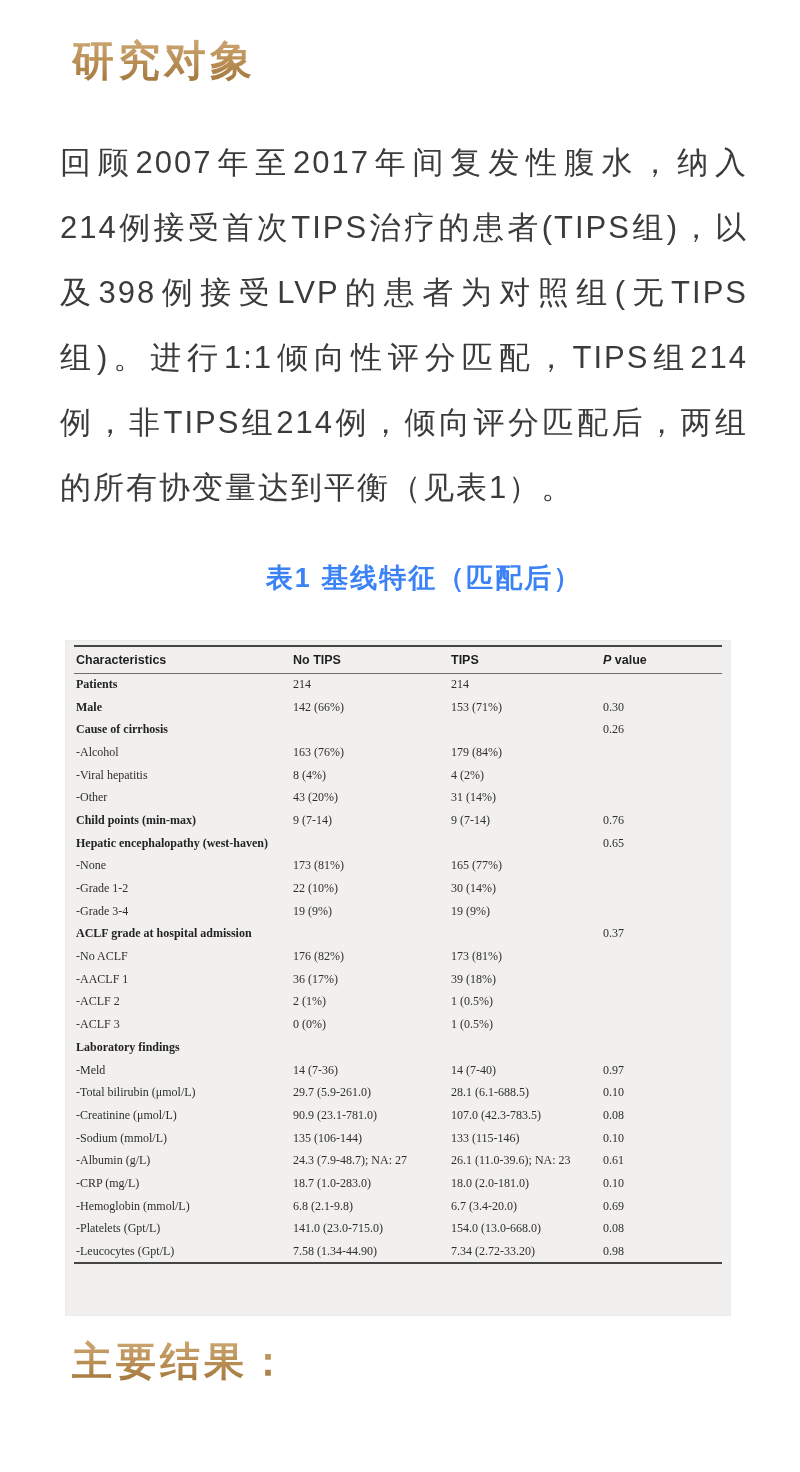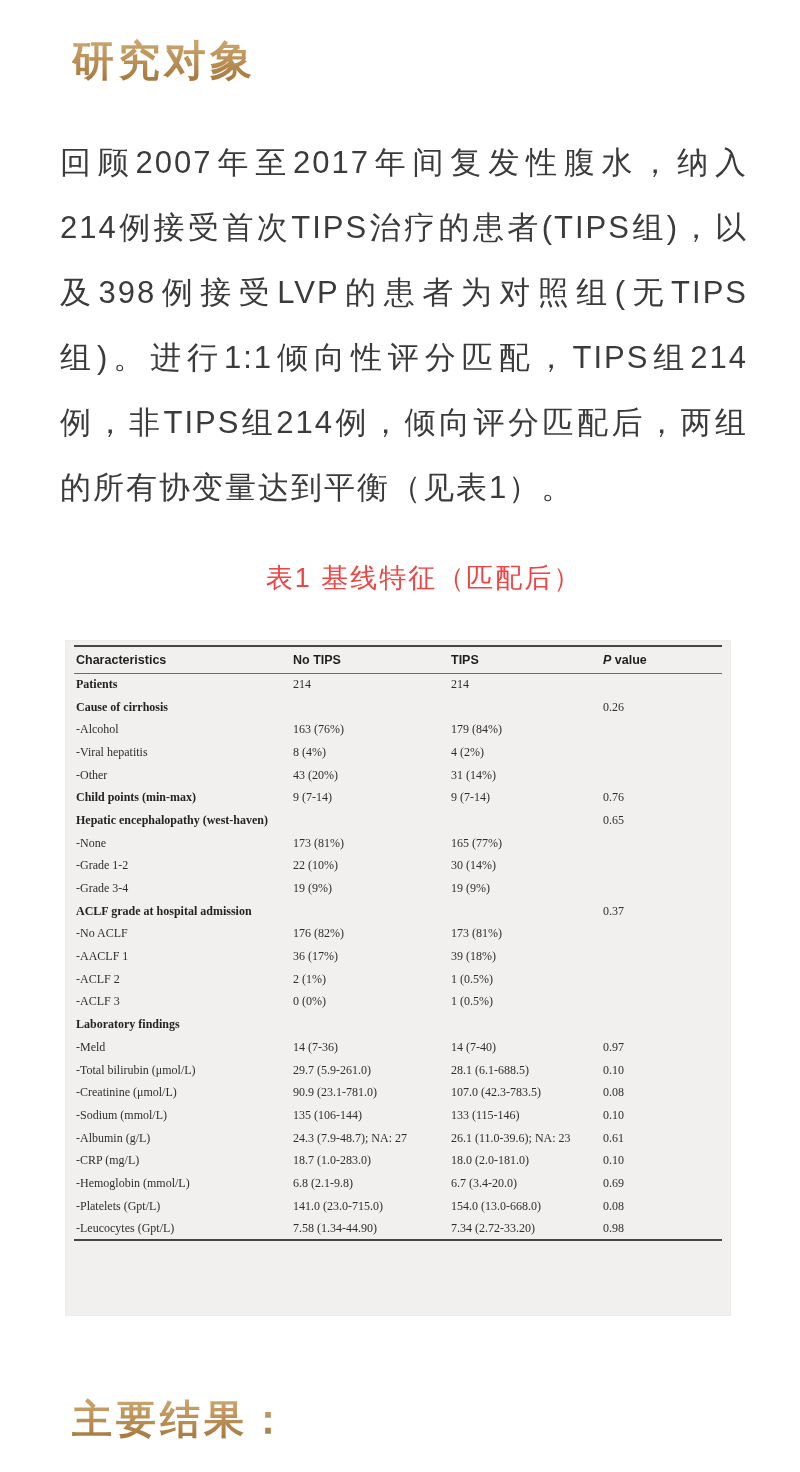--- a/index.html
+++ b/index.html
@@ -26,21 +26,21 @@
   }
   @supports (-webkit-background-clip:text) {
     .gold-heading {
       background:linear-gradient(180deg,#d2ac79 0%,#bb9158 48%,#9c7035 100%);
       -webkit-background-clip:text;
       background-clip:text;
       color:transparent;
     }
   }
   .heading-research { top:33px;  font-size:42px; }
-  .heading-results  { top:1392px; font-size:40px; }
+  .heading-results  { top:1334px; font-size:40px; }
 
   
   .paragraph {
     position:absolute;
     left:60px; top:130px;
     width:688px;
     color:#3b3b3b;
     font-size:31px;
     letter-spacing:2px;
   }
@@ -54,23 +54,23 @@
   }
   .para-line.last { text-align-last:left; }
 
   
   .table-title {
     position:absolute;
     left:0; top:560px;
     width:100%;
     text-align:center;
     font-size:27px;
-    font-weight:400;
+    font-weight:700;
     letter-spacing:2px;
-    color:#ef4444;
+    color:#3b82f6;
     padding-left:48px;
   }
 
   
   .table-panel {
     position:absolute;
     left:65px; top:640px;
     width:666px; height:676px;
     background:#f1f0ee;
     border:1px solid #ececea;
@@ -148,20 +148,26 @@
         </tr>
       </thead>
       <tbody>
           <tr class="bold-row">
             <td>Patients</td>
             <td>214</td>
             <td>214</td>
             <td></td>
           </tr>
           <tr class="bold-row">
+            <td>Male</td>
+            <td>142 (66%)</td>
+            <td>153 (71%)</td>
+            <td>0.30</td>
+          </tr>
+          <tr class="bold-row">
             <td>Cause of cirrhosis</td>
             <td></td>
             <td></td>
             <td>0.26</td>
           </tr>
           <tr>
             <td>-Alcohol</td>
             <td>163 (76%)</td>
             <td>179 (84%)</td>
             <td></td>

